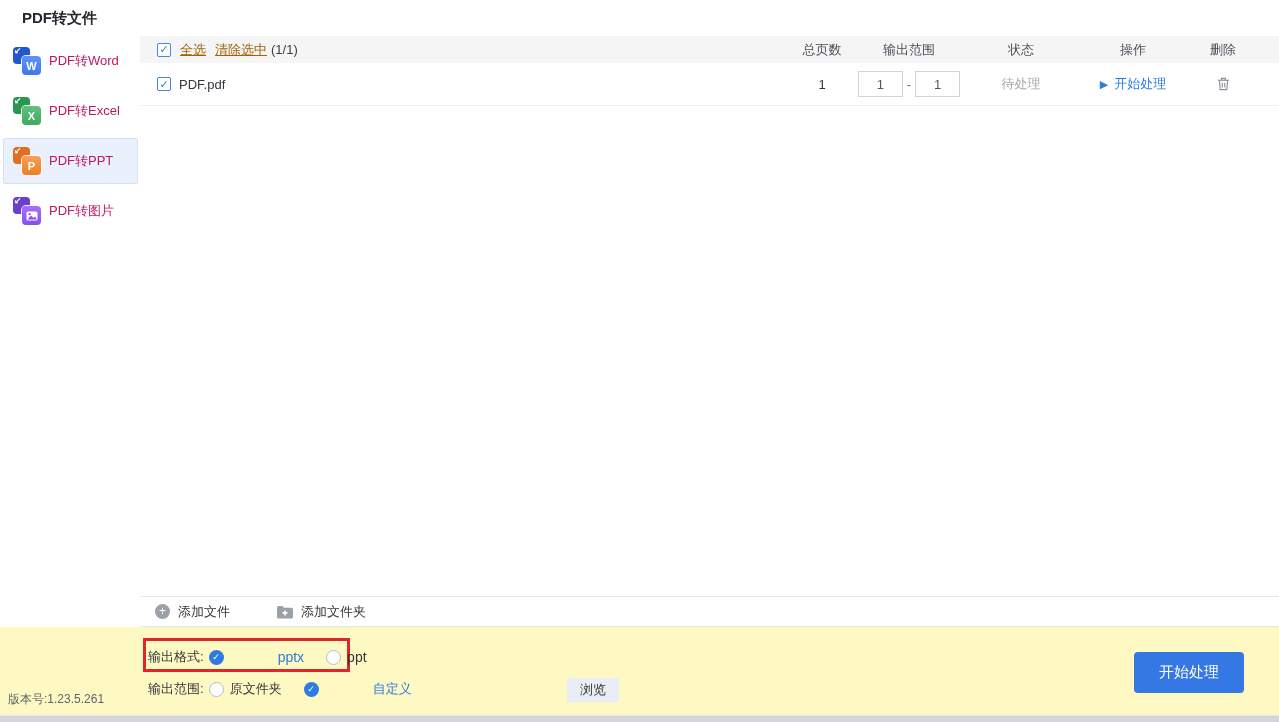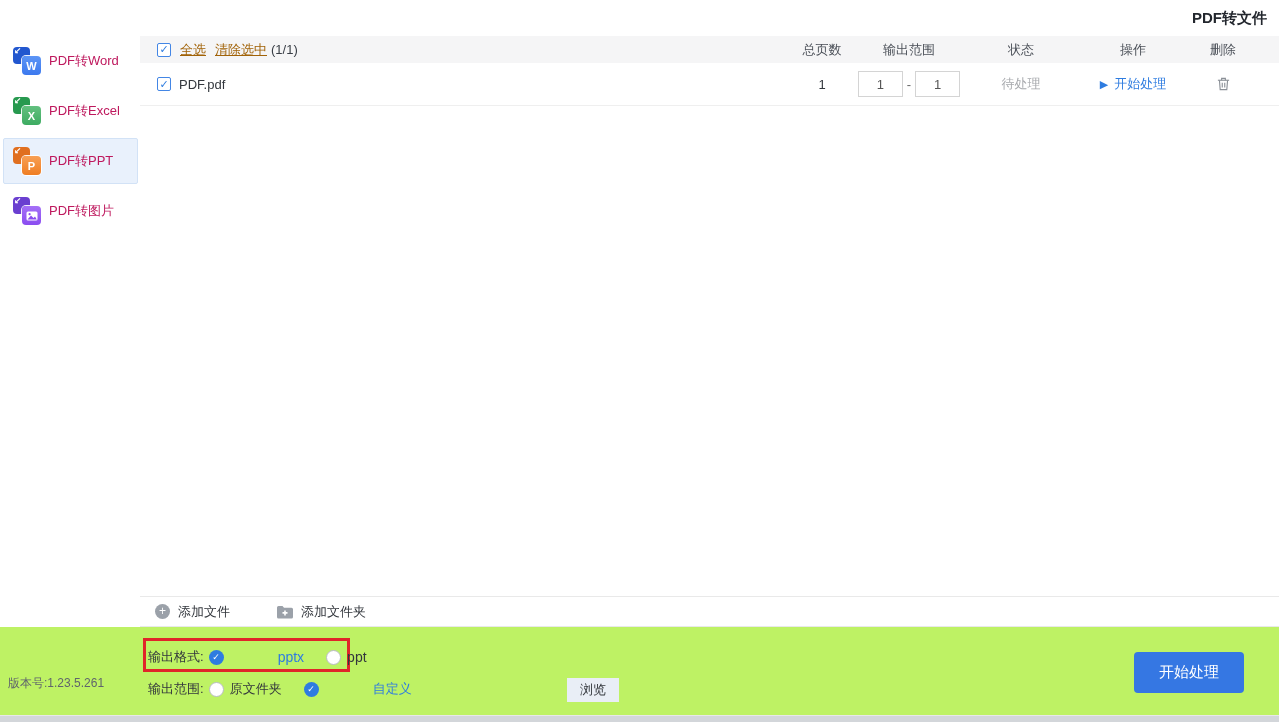--- a/index.html
+++ b/index.html
@@ -1,21 +1,21 @@
 <!DOCTYPE html>
 <html><head>
 <meta charset="utf-8">
 <style>
   * { margin:0; padding:0; box-sizing:border-box; }
   html,body { background:#e9e9e9; }
   body { font-family:"Liberation Sans","DejaVu Sans",sans-serif; }
   .window { position:relative; width:1279px; height:722px; background:#fff; overflow:hidden; }
 
   
-  .titlebar { height:36px; display:flex; align-items:center; justify-content:flex-end; padding:0 12px 0 22px; }
+  .titlebar { height:36px; display:flex; align-items:center; justify-content:space-between; padding:0 6px 0 22px; }
   .app-title { font-size:15px; font-weight:bold; color:#23272e; }
   .tb-right { display:flex; align-items:center; }
   .online { font-size:13px; color:#474c54; margin-right:26px; cursor:pointer; }
   .win-btn { width:26px; height:24px; display:flex; align-items:center; justify-content:center; color:#545a62; font-size:15px; cursor:pointer; }
   .win-btn.min { font-weight:bold; }
   .max-box { width:11px; height:11px; border:1.5px solid #545a62; display:block; }
   .win-btn.close { font-size:16px; }
 
   
   .main { display:flex; height:591px; }
@@ -58,36 +58,36 @@
   .trash { cursor:pointer; display:flex; }
 
   .filler { flex:1; }
   .add-bar { height:31px; border-top:1px solid #e9e9e9; border-bottom:1px solid #e9e9e9; display:flex; align-items:center; padding-left:15px; }
   .add-btn { display:flex; align-items:center; cursor:pointer; font-size:13px; color:#33373d; }
   .add-btn + .add-btn { margin-left:47px; }
   .circle-plus { width:15px; height:15px; border-radius:50%; background:#9ba1a9; color:#fff; font-size:12px; line-height:14px; text-align:center; margin-right:8px; flex:none; }
   .folder-plus { margin-right:8px; display:flex; }
 
   
-  .footer { position:absolute; left:0; right:0; bottom:0; height:95px; background:#bef264; }
+  .footer { position:absolute; left:0; right:0; bottom:0; height:95px; background:#fef9c3; }
   .red-box { position:absolute; left:143px; top:11px; width:207px; height:34px; border:3px solid #e0262a; pointer-events:none; }
   .opt-row { position:absolute; left:148px; display:flex; align-items:center; height:28px; font-size:13px; color:#33373d; }
   .fmt-row { top:16px; }
   .dir-row { top:48px; }
   .opt-label { margin-right:5px; }
   .radio { width:15px; height:15px; border-radius:50%; flex:none; cursor:pointer; margin-right:6px; }
   .radio.on { background:#2e7ce0; color:#fff; font-size:9px; display:flex; align-items:center; justify-content:center; }
   .radio.off { background:#fff; border:1px solid #b9bcc2; }
   .opt-text { margin-right:22px; cursor:pointer; }
   .opt-text.blue { color:#2e7ce0;padding-left:48px; }
   .fmt-row .opt-text { font-size:14px; }
   .path-input { position:absolute; left:367px; top:51px; width:200px; height:24px; border:1px solid #d8d8d8; font-size:12px; color:#33373d; padding:0 4px; font-family:inherit; background:#fff; }
   .browse-btn { position:absolute; left:567px; top:51px; width:52px; height:24px; background:#e9eef6; border:none; font-size:13px; color:#33373d; cursor:pointer; font-family:inherit; }
   .start-btn { position:absolute; left:1134px; top:25px; width:110px; height:41px; background:#3577e3; border:none; border-radius:4px; color:#fff; font-size:15px; cursor:pointer; font-family:inherit; }
-  .version { position:absolute; left:8px; top:48px; font-size:12px; color:#60656c; }
+  .version { position:absolute; left:8px; top:64px; font-size:12px; color:#60656c; }
   .bottom-strip { position:absolute; left:0; right:0; bottom:0; height:7px; background:#d3d6da; border-top:1px solid #e8e8e8; }
 </style>
 </head>
 <body>
 
 <div class="window">
 
   <div class="titlebar">
     <div class="app-title">PDF转文件</div>
   </div>

